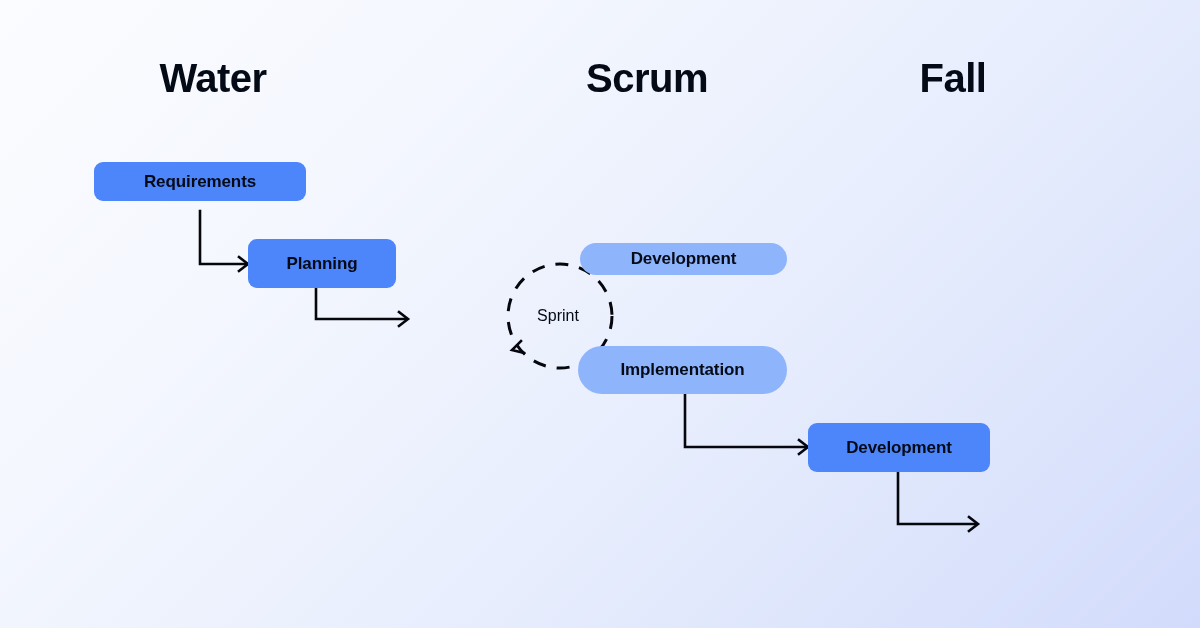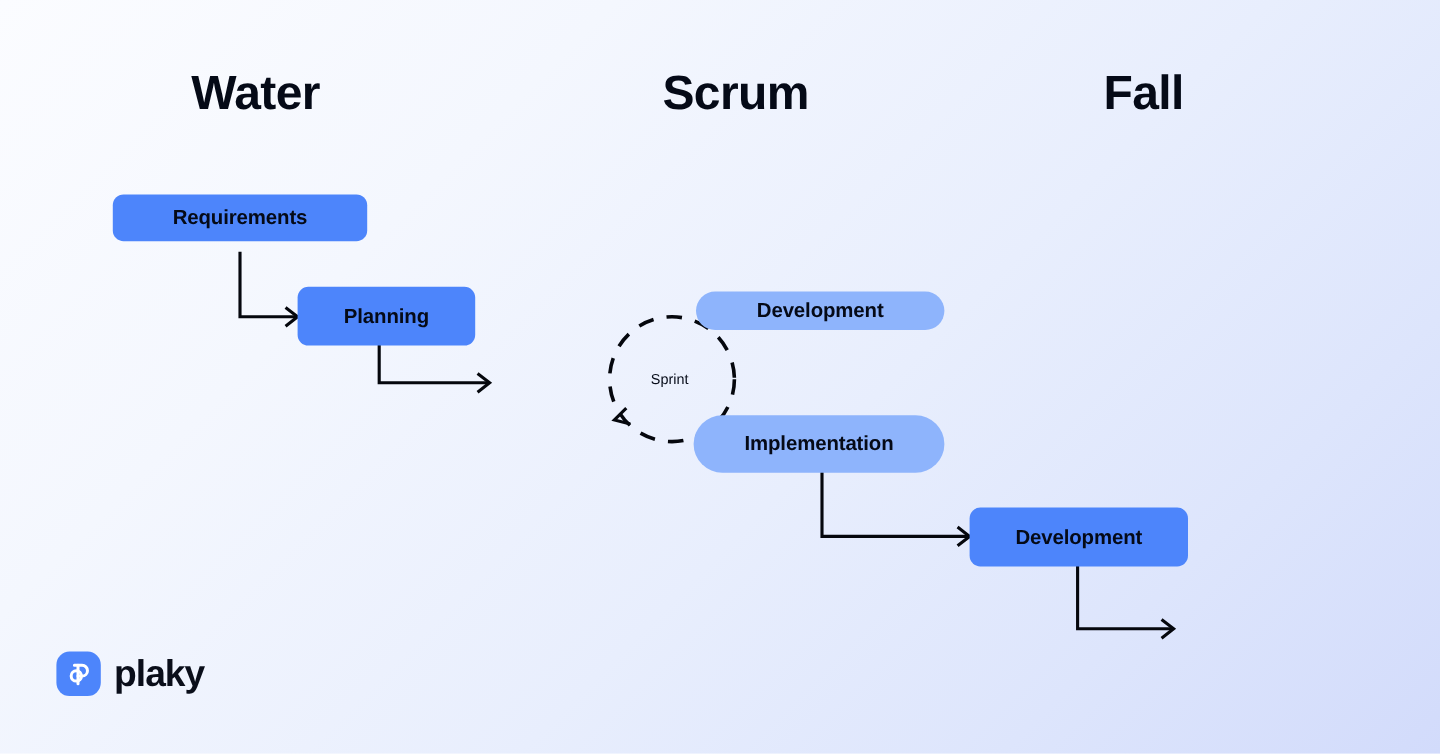--- a/index.html
+++ b/index.html
@@ -82,21 +82,21 @@
     fill: none;
     stroke: #05070d;
     stroke-width: 3;
     stroke-dasharray: 13 11;
     stroke-linecap: butt;
   }
 
   
   #sprint-label {
     position: absolute;
-    font-size: 12px;
+    font-size: 16px;
     font-weight: 500;
     color: #050a17;
     white-space: nowrap;
     transform: translate(-50%, -50%);
   }
 
   
   #logo {
     position: absolute;
     left: 47px;
@@ -121,21 +121,21 @@
     letter-spacing: -0.8px;
     line-height: 1;
   }
 </style>
 </head>
 <body>
 
 <div id="canvas">
 
   <div class="phase-title" style="left:213px; top:58px;">Water</div>
-  <div class="phase-title" style="left:613px; top:58px;">Scrum</div>
+  <div class="phase-title" style="left:647px; top:58px;">Scrum</div>
   <div class="phase-title" style="left:953px; top:58px;">Fall</div>
 
   <svg id="wires" viewBox="0 0 1200 628" xmlns="http://www.w3.org/2000/svg">
     <path class="wire" d="M 200 211 L 200 264 L 246 264"></path>
     <path class="wire-head" d="M 239 257 L 248 264 L 239 271"></path>
 
     <path class="wire" d="M 316 288 L 316 319 L 406 319"></path>
     <path class="wire-head" d="M 399 312 L 408 319 L 399 326"></path>
 
     <circle class="sprint-ring" cx="560" cy="316" r="52"></circle>
@@ -149,24 +149,14 @@
   </svg>
 
   <div class="node waterfall" style="left:94px;  top:162px; width:212px; height:39px;">Requirements</div>
   <div class="node waterfall" style="left:248px; top:239px; width:148px; height:49px;">Planning</div>
   <div class="node scrum" style="left:580px; top:243px; width:207px; height:32px;">Development</div>
   <div class="node scrum" style="left:578px; top:346px; width:209px; height:48px;">Implementation</div>
   <div class="node waterfall" style="left:808px; top:423px; width:182px; height:49px;">Development</div>
 
   <div id="sprint-label" style="left:558px; top:316px;">Sprint</div>
 
-  <div id="logo">
-    <div id="logo-mark">
-      <svg width="24" height="24" viewBox="0 0 24 24" xmlns="http://www.w3.org/2000/svg" aria-hidden="true">
-        <path d="M8.0 4.4 L14.4 4.4 A4.5 4.5 0 0 1 14.4 13.4 L11.0 13.4" fill="none" stroke="#ffffff" stroke-width="2.5" stroke-linecap="round"></path>
-        <path d="M11.0 19.8 L11.0 4.4" fill="none" stroke="#ffffff" stroke-width="2.5" stroke-linecap="round"></path>
-        <path d="M9.6 9.0 A4.3 4.3 0 1 0 9.6 17.6 A4.3 4.3 0 1 0 9.6 9.0 Z" fill="none" stroke="#ffffff" stroke-width="2.5" stroke-linejoin="round"></path>
-      </svg>
-    </div>
-    <div id="logo-word">plaky</div>
-  </div>
 
 </div>
 
 </body></html>

